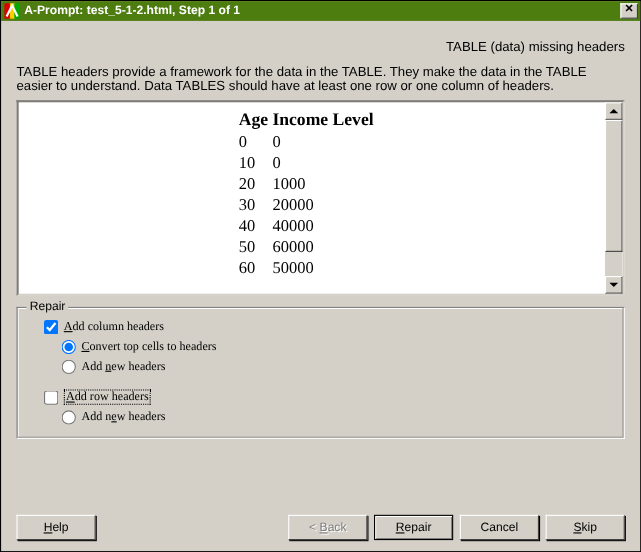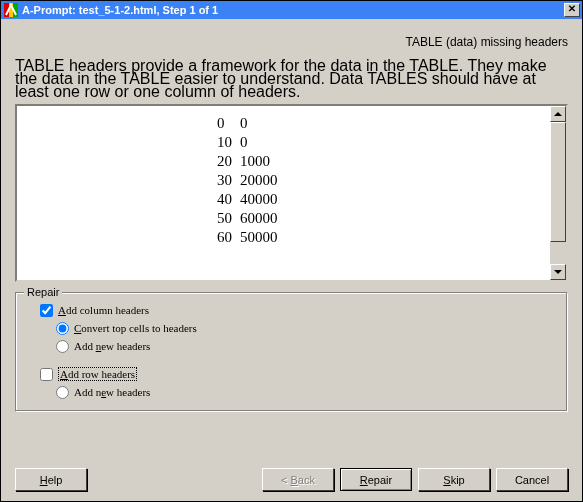--- a/index.html
+++ b/index.html
@@ -15,21 +15,21 @@
 }
 .window {
   width: 583px;
   height: 502px;
   border: 1px solid #000;
   background: #d4d0c8;
   position: relative;
 }
 .titlebar {
   height: 18px;
-  background: #3b82f6;
+  background: #4d7c0f;
   color: #fff;
   display: flex;
   align-items: center;
   padding: 0 2px;
   font-weight: bold;
   font-size: 11px;
 }
 .titlebar .icon {
   width: 16px;
   height: 16px;
@@ -57,21 +57,21 @@
 .content {
   padding: 10px 14px 0 14px;
 }
 .heading {
   font-weight: normal;
   font-size: 12px;
   margin: 6px 0 10px 0;
   text-align: right;
 }
 .desc {
-  font-size: 16px;
+  font-size: 12px;
   line-height: 13px;
   margin-bottom: 6px;
 }
 .preview {
   width: 100%;
   height: 178px;
   background: #fff;
   border: 2px inset #d4d0c8;
   overflow: hidden;
   position: relative;
@@ -198,20 +198,24 @@
   </div>
 
   <div class="content">
     <div class="heading">TABLE (data) missing headers</div>
     <div class="desc">TABLE headers provide a framework for the data in the TABLE. They make the data in the TABLE easier to understand. Data TABLES should have at least one row or one column of headers.</div>
 
     <div class="preview">
       <div class="preview-body">
         <table>
           <tbody>
+              <tr>
+            <th>Age</th>
+            <th>Income Level</th>
+          </tr>
           <tr>
                 <td>0</td>
                 <td>0</td>
               </tr>
           <tr>
                 <td>10</td>
                 <td>0</td>
               </tr>
           <tr>
                 <td>20</td>
@@ -274,16 +278,16 @@
         <span class="chk-label"><span>Add n</span><span class="underline">e</span><span>w headers</span></span>
       </label>
     </div>
   </div>
 
   <div class="button-row">
     <button class="btn"><span class="underline">H</span><span>elp</span></button>
     <div class="spacer"></div>
     <button class="btn" disabled=""><span>&lt; </span><span class="underline">B</span><span>ack</span></button>
     <button class="btn default"><span class="underline">R</span><span>epair</span></button>
+    <button class="btn">Cancel</button>
     <button class="btn"><span class="underline">S</span><span>kip</span></button>
-    <button class="btn">Cancel</button>
   </div>
 </div>
 
 </body></html>

